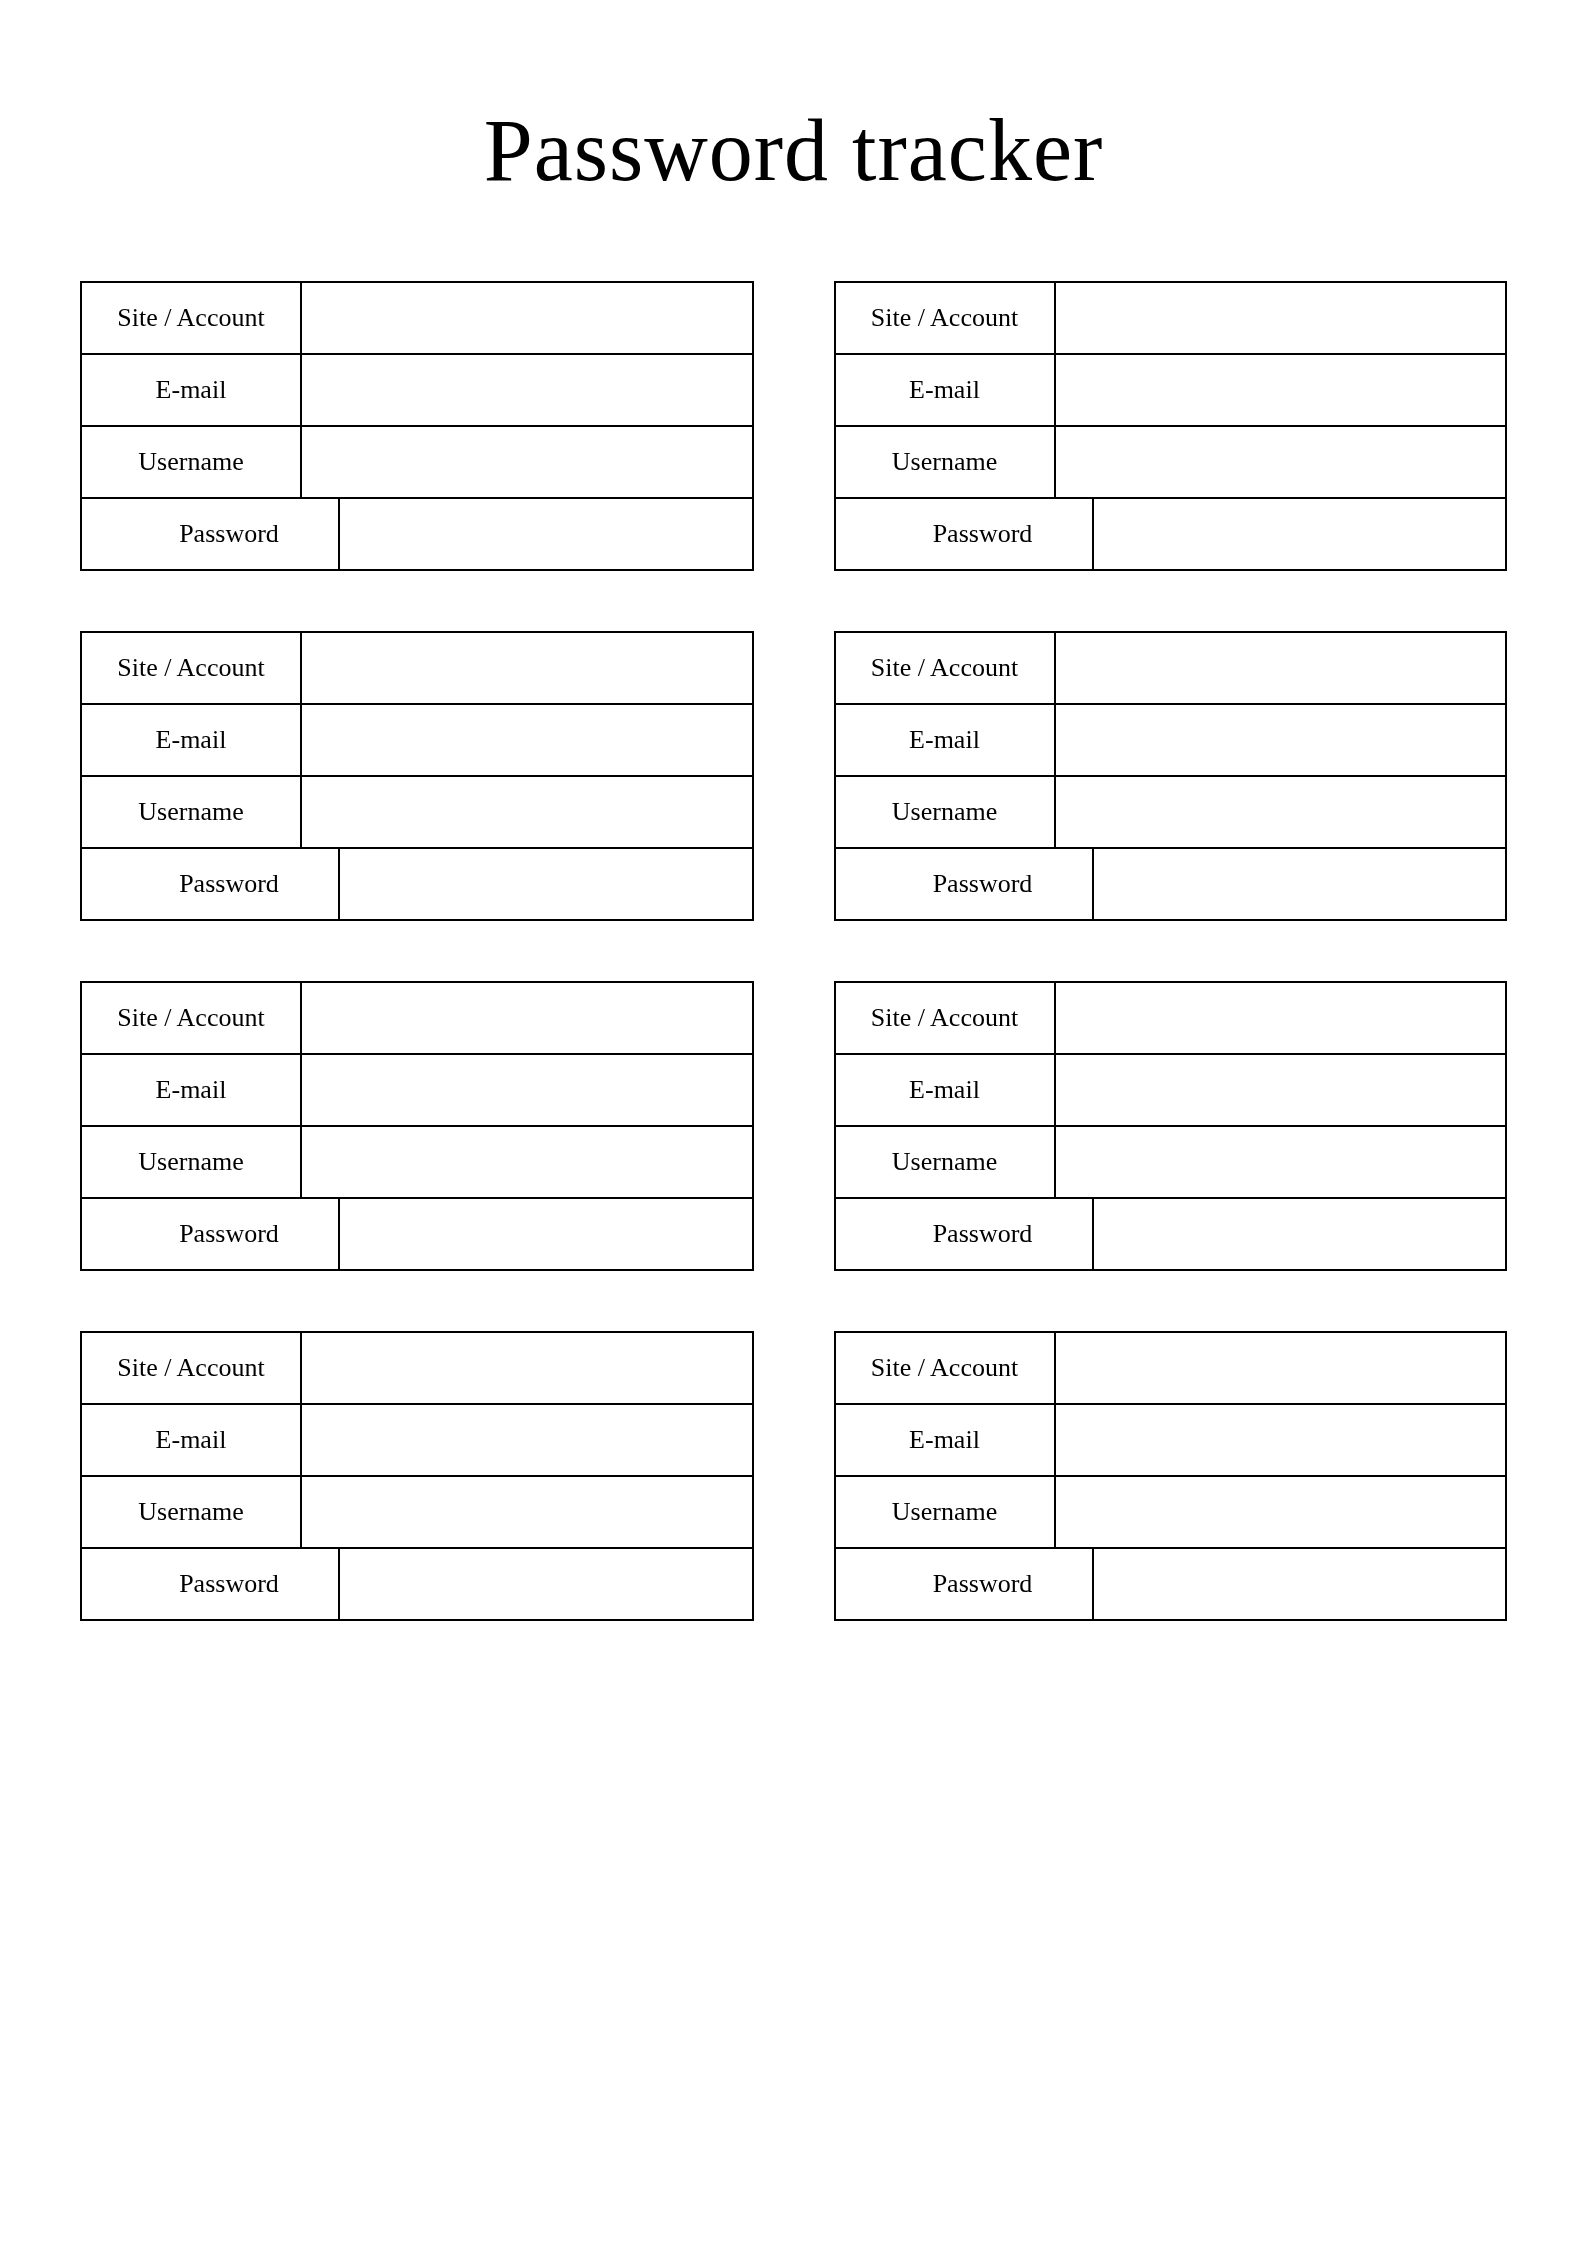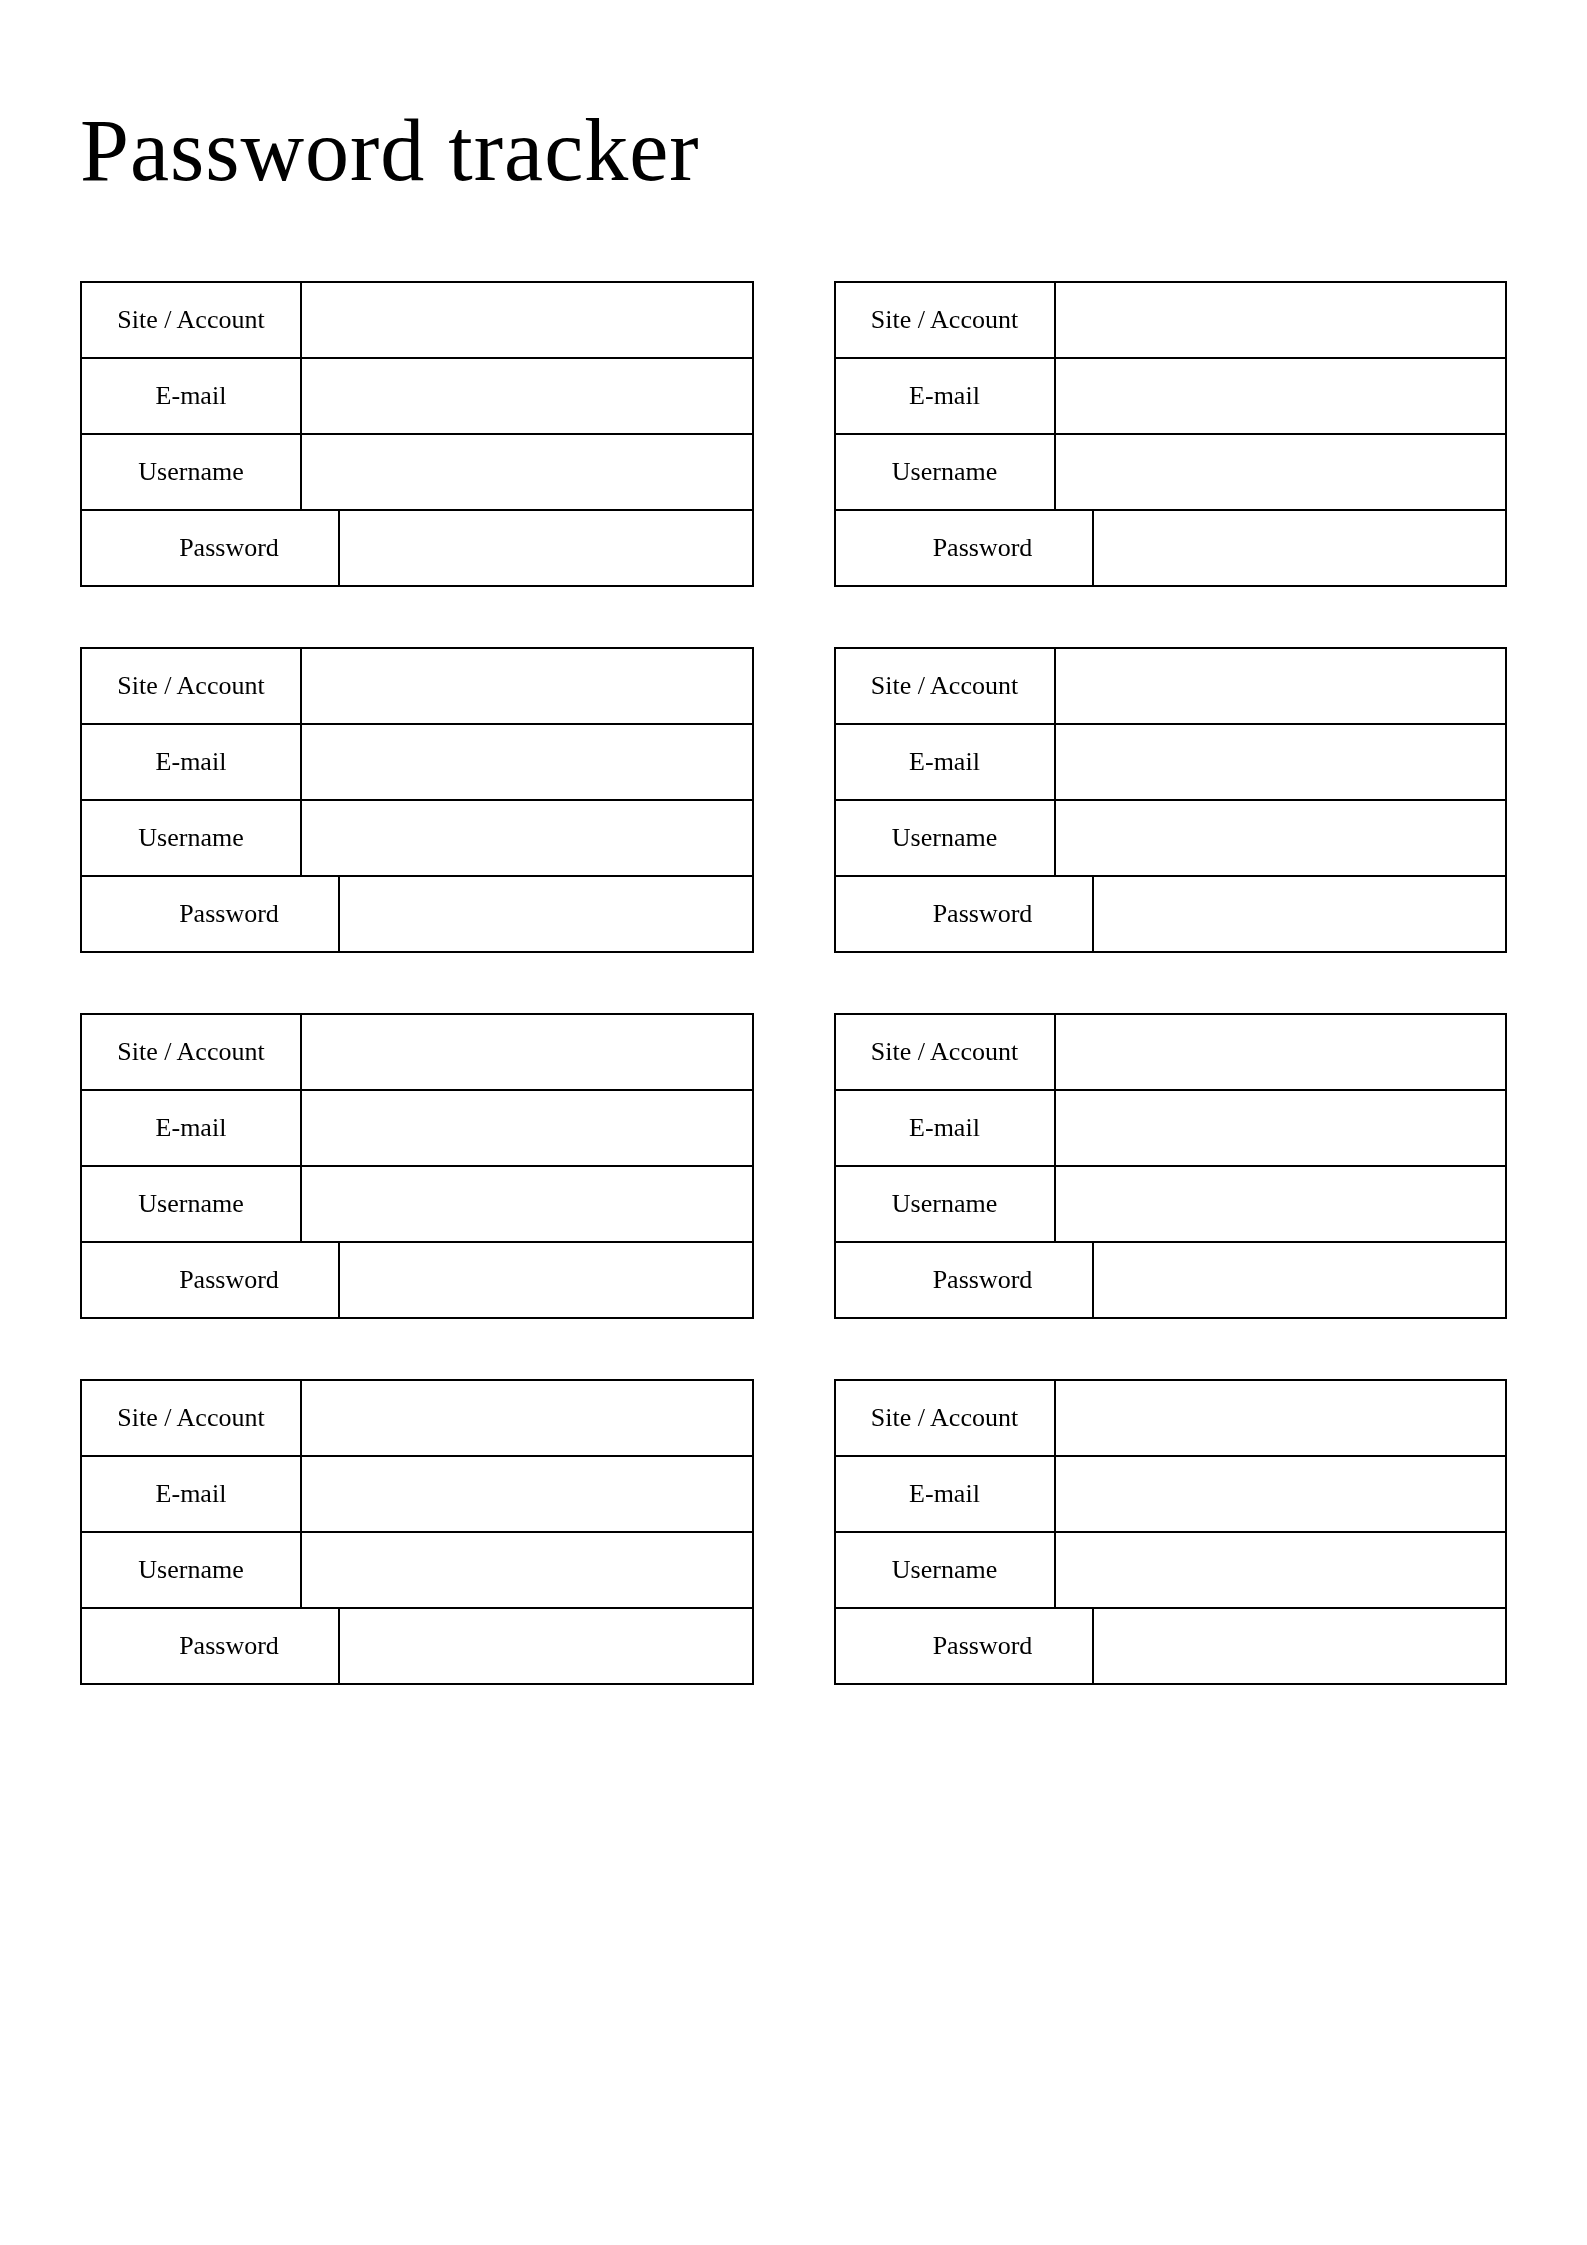--- a/index.html
+++ b/index.html
@@ -10,21 +10,21 @@
 
     body {
       background: #ffffff;
       font-family: Georgia, 'Times New Roman', serif;
       width: 1587px;
       min-height: 2245px;
       padding: 60px 80px;
     }
 
     .page-title {
-      text-align: left;
+      text-align: center;
       font-size: 88px;
       font-weight: normal;
       font-family: Georgia, 'Times New Roman', serif;
       margin-bottom: 80px;
       margin-top: 40px;
       letter-spacing: 1px;
     }
 
     .grid-container {
       display: grid;
@@ -44,21 +44,21 @@
     }
 
     .card-row:last-child {
       border-bottom: none;
       margin-left: 38px;
     }
 
     .row-label {
       width: 220px;
       min-width: 220px;
-      padding: 22px 16px;
+      padding: 12px 16px;
       text-align: center;
       font-size: 26px;
       border-right: 2px solid #000;
       display: flex;
       align-items: center;
       justify-content: center;
       font-family: Georgia, 'Times New Roman', serif;
     }
 
     .row-value {

